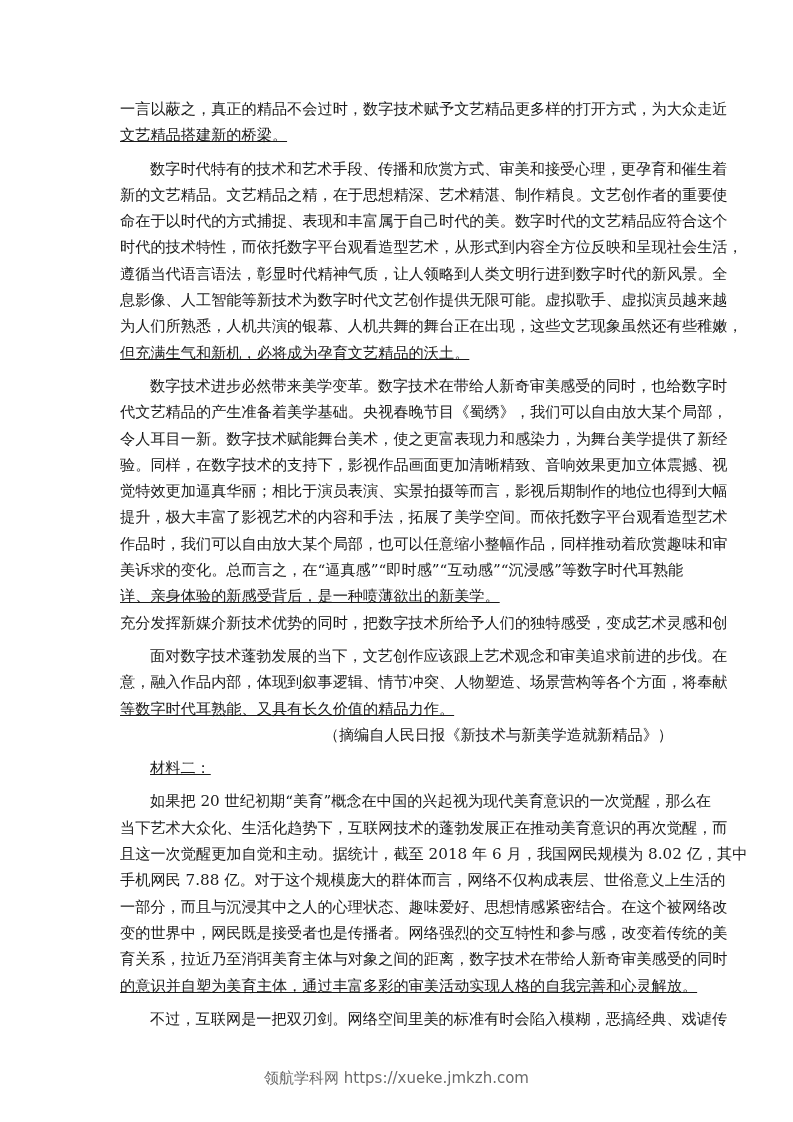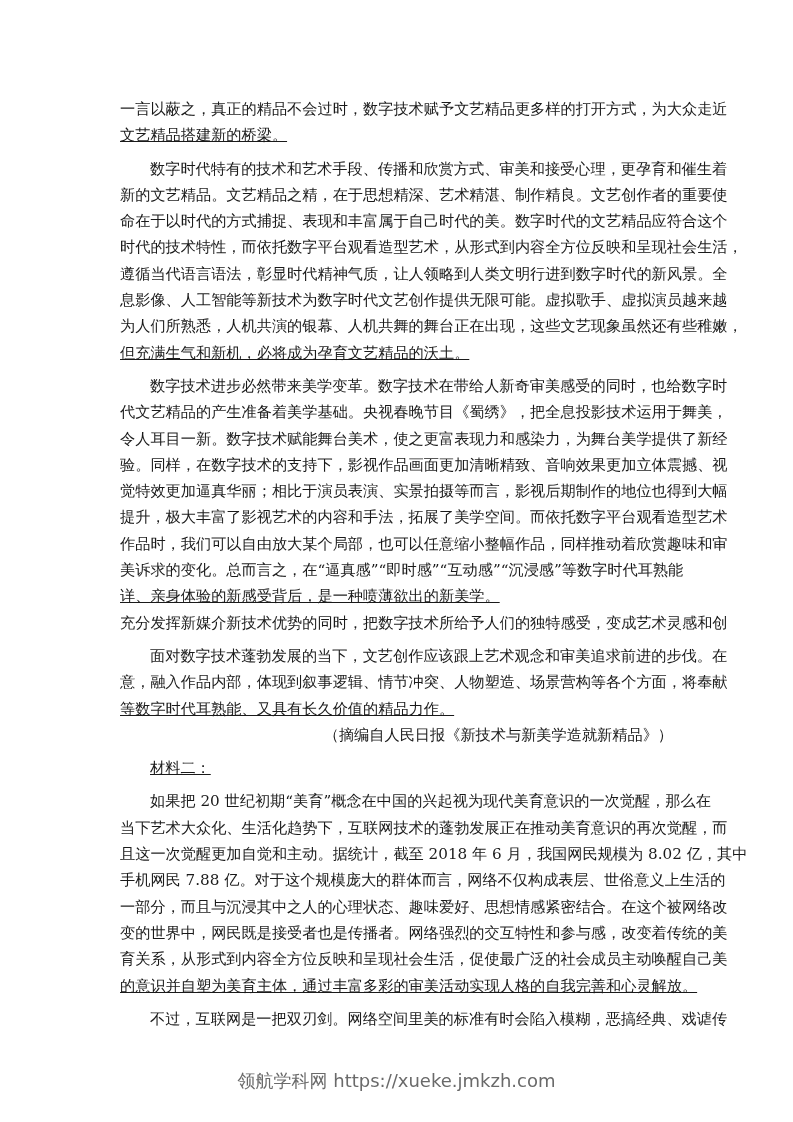--- a/index.html
+++ b/index.html
@@ -44,21 +44,21 @@
       text-align-last: right;
       padding-right: 0;
     }
     .footer {
       position: absolute;
       left: 0;
       width: 793px;
       top: 1069px;
       text-align: center;
       font-family: "DejaVu Sans", "Liberation Sans", sans-serif;
-      font-size: 18px;
+      font-size: 15px;
       color: #6a6a6a;
     }
   </style>
 </head>
 <body>
 
 <div class="page">
 
   <div>
     <div class="line">一言以蔽之，真正的精品不会过时，数字技术赋予文艺精品更多样的打开方式，为大众走近</div>
@@ -71,21 +71,21 @@
     <div class="line">命在于以时代的方式捕捉、表现和丰富属于自己时代的美。数字时代的文艺精品应符合这个</div>
     <div class="line">时代的技术特性，而依托数字平台观看造型艺术，从形式到内容全方位反映和呈现社会生活，</div>
     <div class="line">遵循当代语言语法，彰显时代精神气质，让人领略到人类文明行进到数字时代的新风景。全</div>
     <div class="line">息影像、人工智能等新技术为数字时代文艺创作提供无限可能。虚拟歌手、虚拟演员越来越</div>
     <div class="line">为人们所熟悉，人机共演的银幕、人机共舞的舞台正在出现，这些文艺现象虽然还有些稚嫩，</div>
     <div class="line last">但充满生气和新机，必将成为孕育文艺精品的沃土。</div>
   </div>
 
   <div>
     <div class="line indent">数字技术进步必然带来美学变革。数字技术在带给人新奇审美感受的同时，也给数字时</div>
-    <div class="line">代文艺精品的产生准备着美学基础。央视春晚节目《蜀绣》，把全息投影技术运用于舞美，</div>
+    <div class="line">代文艺精品的产生准备着美学基础。央视春晚节目《蜀绣》，我们可以自由放大某个局部，</div>
     <div class="line">令人耳目一新。数字技术赋能舞台美术，使之更富表现力和感染力，为舞台美学提供了新经</div>
     <div class="line">验。同样，在数字技术的支持下，影视作品画面更加清晰精致、音响效果更加立体震撼、视</div>
     <div class="line">觉特效更加逼真华丽；相比于演员表演、实景拍摄等而言，影视后期制作的地位也得到大幅</div>
     <div class="line">提升，极大丰富了影视艺术的内容和手法，拓展了美学空间。而依托数字平台观看造型艺术</div>
     <div class="line">作品时，我们可以自由放大某个局部，也可以任意缩小整幅作品，同样推动着欣赏趣味和审</div>
     <div class="line">美诉求的变化。总而言之，在“逼真感”“即时感”“互动感”“沉浸感”等数字时代耳熟能</div>
     <div class="line last">详、亲身体验的新感受背后，是一种喷薄欲出的新美学。</div>
   </div>
 
   <div>
@@ -99,21 +99,21 @@
 
   <div class="line indent last">材料二：</div>
 
   <div>
     <div class="line indent">如果把 20 世纪初期“美育”概念在中国的兴起视为现代美育意识的一次觉醒，那么在</div>
     <div class="line">当下艺术大众化、生活化趋势下，互联网技术的蓬勃发展正在推动美育意识的再次觉醒，而</div>
     <div class="line">且这一次觉醒更加自觉和主动。据统计，截至 2018 年 6 月，我国网民规模为 8.02 亿，其中</div>
     <div class="line">手机网民 7.88 亿。对于这个规模庞大的群体而言，网络不仅构成表层、世俗意义上生活的</div>
     <div class="line">一部分，而且与沉浸其中之人的心理状态、趣味爱好、思想情感紧密结合。在这个被网络改</div>
     <div class="line">变的世界中，网民既是接受者也是传播者。网络强烈的交互特性和参与感，改变着传统的美</div>
-    <div class="line">育关系，从形式到内容全方位反映和呈现社会生活，促使最广泛的社会成员主动唤醒自己美</div>
+    <div class="line">育关系，拉近乃至消弭美育主体与对象之间的距离，数字技术在带给人新奇审美感受的同时</div>
     <div class="line last">的意识并自塑为美育主体，通过丰富多彩的审美活动实现人格的自我完善和心灵解放。</div>
   </div>
 
   <div>
     <div class="line indent">不过，互联网是一把双刃剑。网络空间里美的标准有时会陷入模糊，恶搞经典、戏谑传</div>
   </div>
 </div>
 
 <div class="footer">领航学科网 https://xueke.jmkzh.com</div>
 

